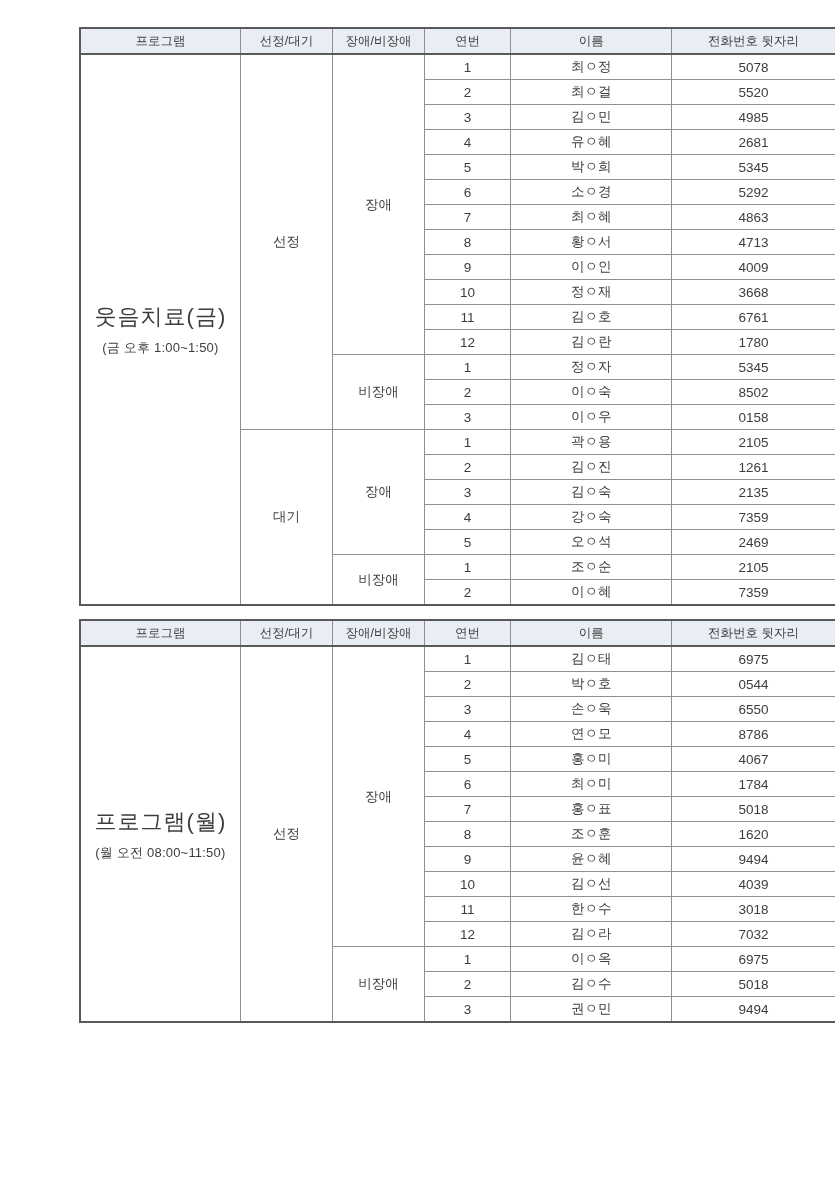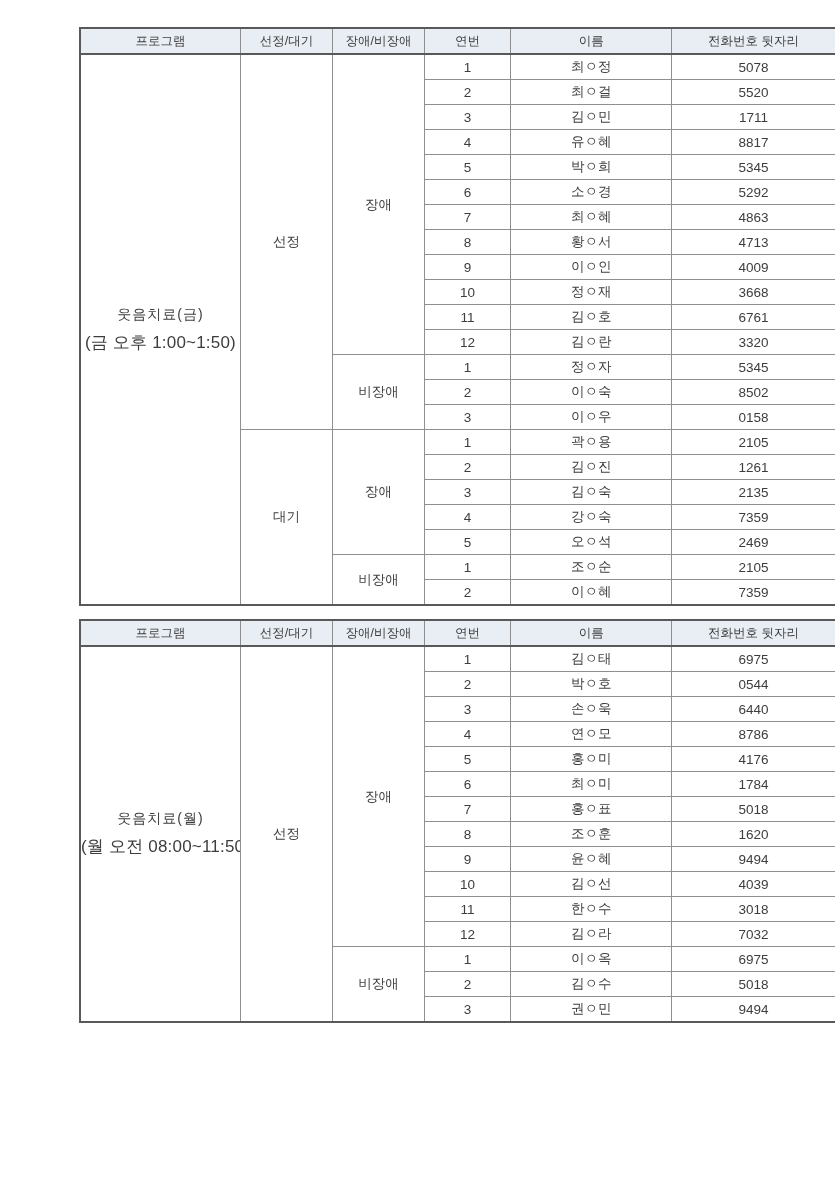--- a/index.html
+++ b/index.html
@@ -45,25 +45,25 @@
   }
   .roster tbody td {
     height: 24px;
     font-size: 13.5px;
     color: #3d3d3d;
   }
   .roster td.program-cell {
     vertical-align: middle;
   }
   .prog-title {
-    font-size: 14px;
+    font-size: 22px;
     letter-spacing: 1px;
   }
   .prog-sub {
-    font-size: 17px;
+    font-size: 13px;
     margin-top: 7px;
     letter-spacing: 0.2px;
   }
 </style>
 </head>
 <body>
 
 <div class="page">
   <table class="roster">
     <thead>
@@ -89,26 +89,26 @@
           <td>5078</td>
         </tr>
         <tr>
           <td>2</td>
           <td>최ㅇ걸</td>
           <td>5520</td>
         </tr>
         <tr>
           <td>3</td>
           <td>김ㅇ민</td>
-          <td>1711</td>
+          <td>4985</td>
         </tr>
         <tr>
           <td>4</td>
           <td>유ㅇ혜</td>
-          <td>8817</td>
+          <td>2681</td>
         </tr>
         <tr>
           <td>5</td>
           <td>박ㅇ희</td>
           <td>5345</td>
         </tr>
         <tr>
           <td>6</td>
           <td>소ㅇ경</td>
           <td>5292</td>
@@ -134,21 +134,21 @@
           <td>3668</td>
         </tr>
         <tr>
           <td>11</td>
           <td>김ㅇ호</td>
           <td>6761</td>
         </tr>
         <tr>
           <td>12</td>
           <td>김ㅇ란</td>
-          <td>3320</td>
+          <td>1780</td>
         </tr>
         <tr>
           <td rowspan="3">비장애</td>
           <td>1</td>
           <td>정ㅇ자</td>
           <td>5345</td>
         </tr>
         <tr>
           <td>2</td>
           <td>이ㅇ숙</td>
@@ -206,48 +206,48 @@
           <th style="width: 91px;">선정/대기</th>
           <th style="width: 90px;">장애/비장애</th>
           <th style="width: 85px;">연번</th>
           <th style="width: 159px;">이름</th>
           <th style="width: 162px;">전화번호 뒷자리</th>
         </tr>
       </thead>
     <tbody>
         <tr>
           <td rowspan="15" class="program-cell">
-            <div class="prog-title">웃음치료(월)</div>
+            <div class="prog-title">프로그램(월)</div>
             <div class="prog-sub">(월 오전 08:00~11:50)</div>
           </td>
           <td rowspan="15">선정</td>
           <td rowspan="12">장애</td>
           <td>1</td>
           <td>김ㅇ태</td>
           <td>6975</td>
         </tr>
         <tr>
           <td>2</td>
           <td>박ㅇ호</td>
           <td>0544</td>
         </tr>
         <tr>
           <td>3</td>
           <td>손ㅇ욱</td>
-          <td>6440</td>
+          <td>6550</td>
         </tr>
         <tr>
           <td>4</td>
           <td>연ㅇ모</td>
           <td>8786</td>
         </tr>
         <tr>
           <td>5</td>
           <td>홍ㅇ미</td>
-          <td>4176</td>
+          <td>4067</td>
         </tr>
         <tr>
           <td>6</td>
           <td>최ㅇ미</td>
           <td>1784</td>
         </tr>
         <tr>
           <td>7</td>
           <td>홍ㅇ표</td>
           <td>5018</td>

